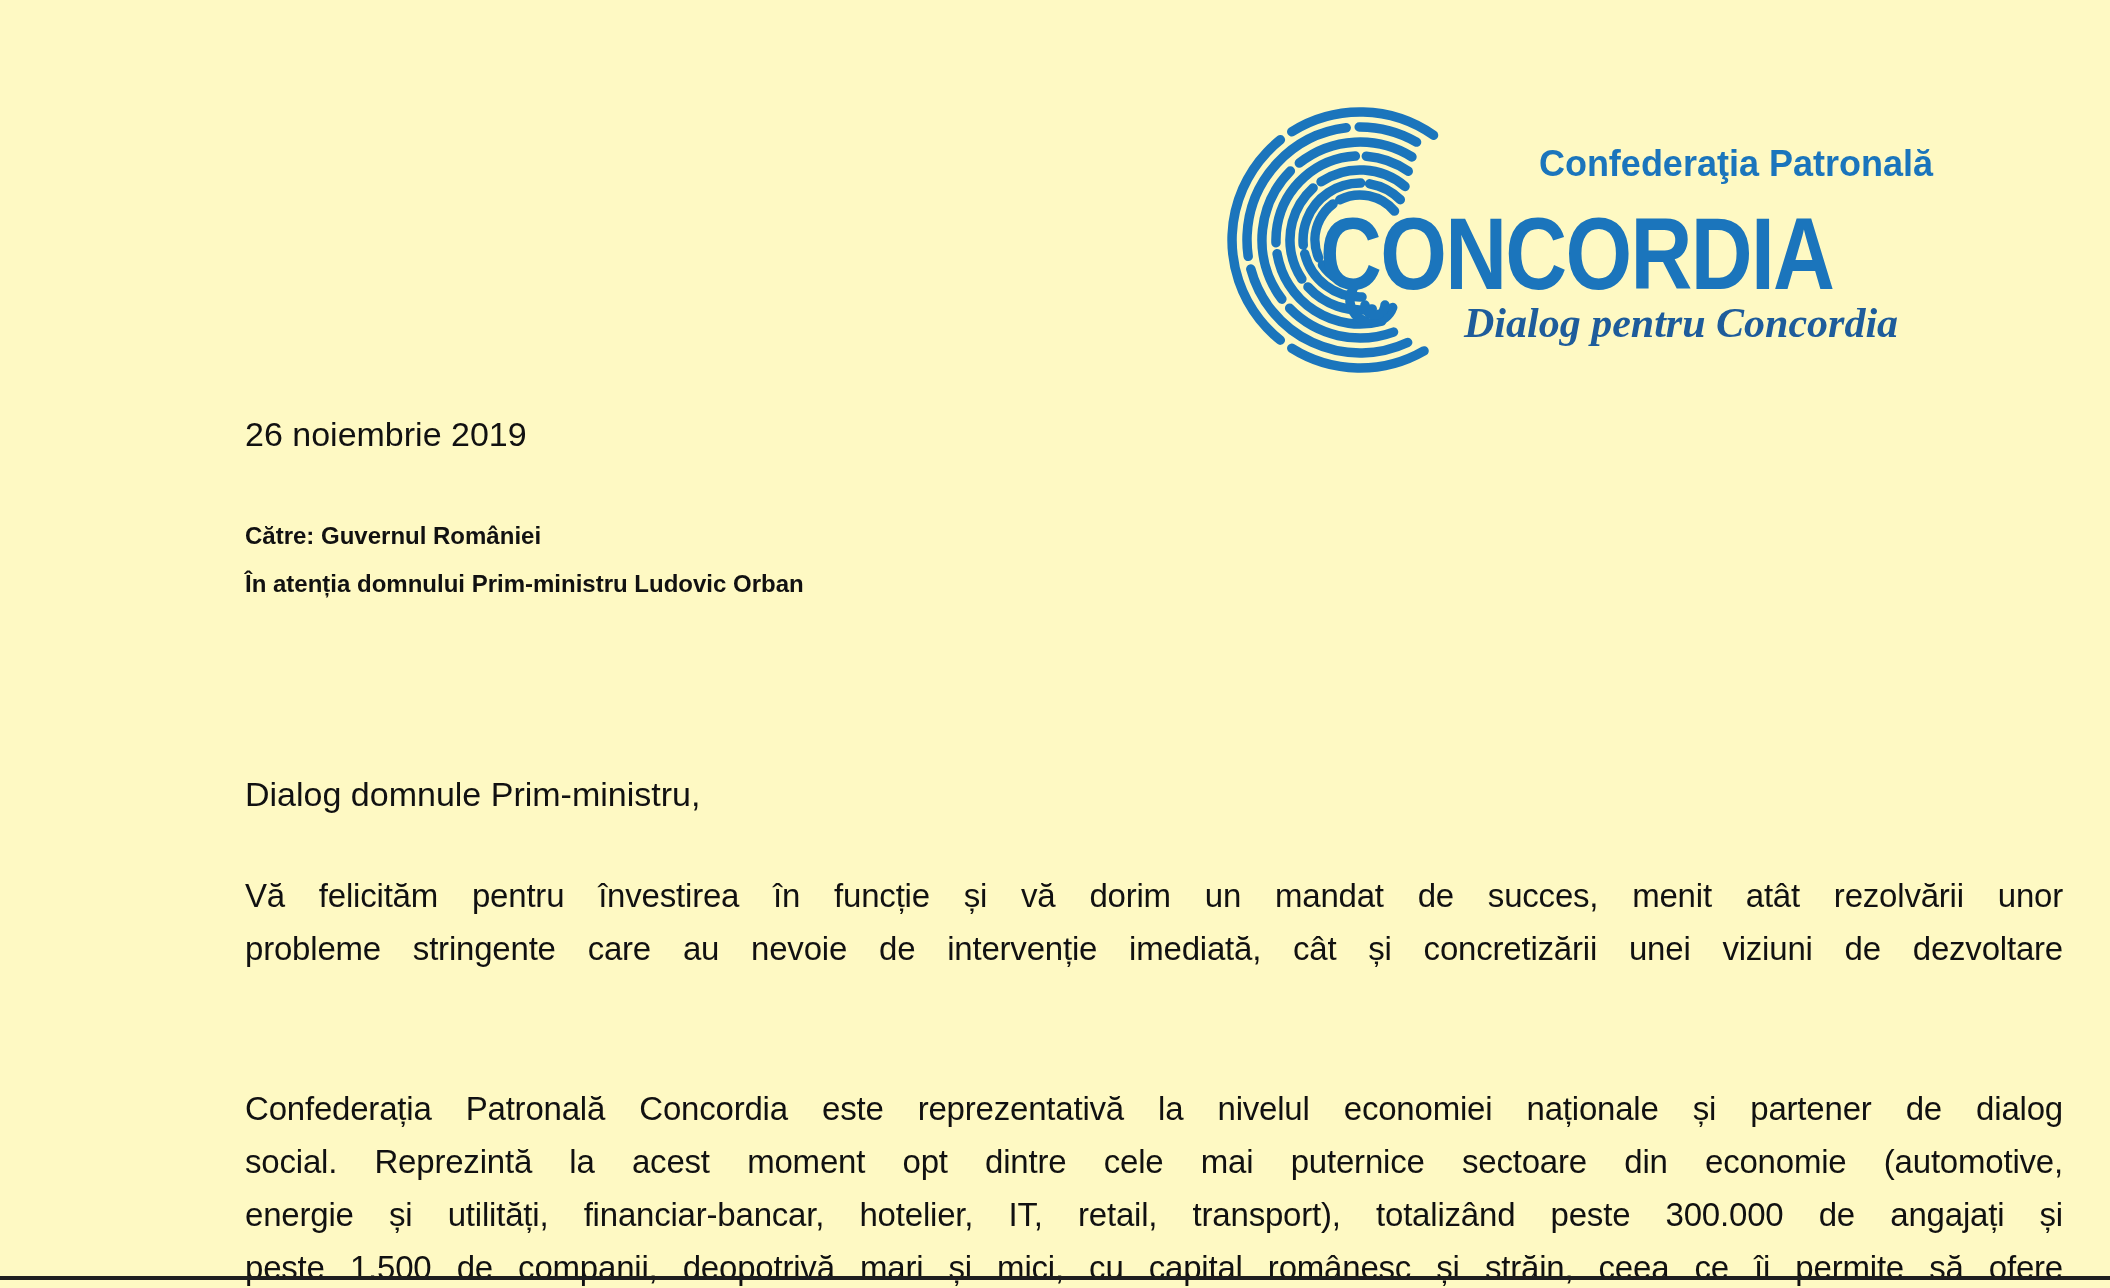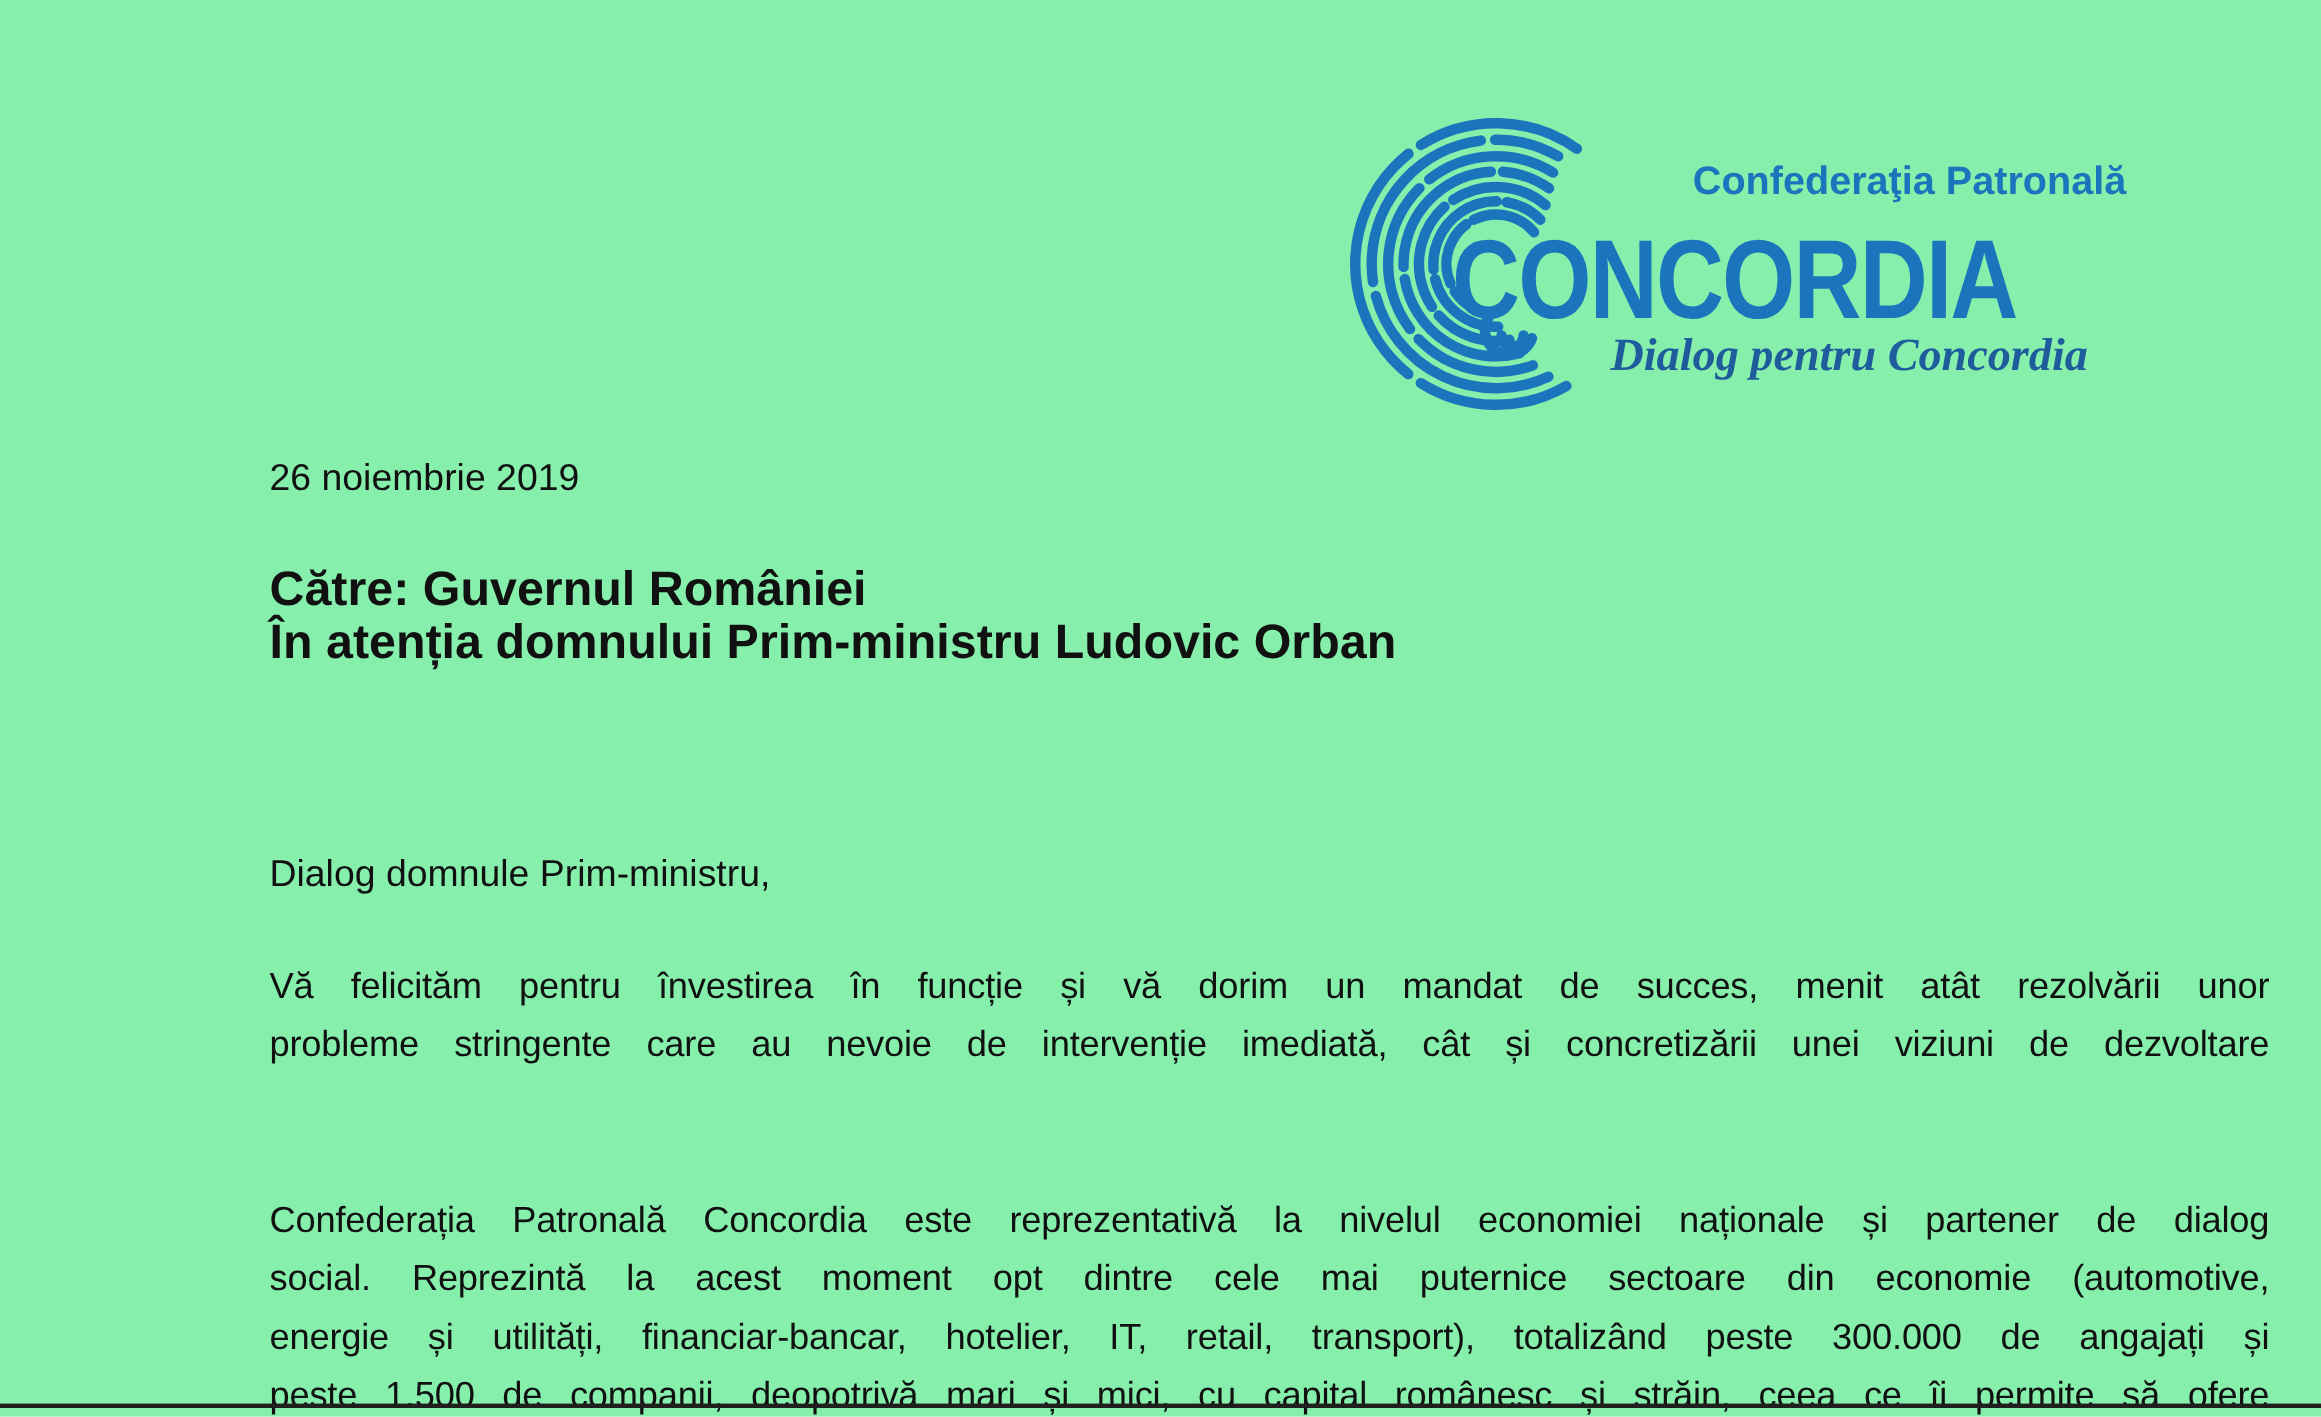--- a/index.html
+++ b/index.html
@@ -1,19 +1,19 @@
 <!DOCTYPE html>
 <html><head>
 <meta charset="utf-8">
 <style>
   html,body{margin:0;padding:0;background:#ffffff;}
   .page{
     position:relative;
     width:2110px;height:1288px;
-    background:#86efac;
+    background:#fef9c3;
     overflow:hidden;
     font-family:"Liberation Sans",sans-serif;
     color:#111111;
   }
   
   .logo-mark{position:absolute;left:1210px;top:100px;width:230px;height:280px;}
   .logo-top-text{
     position:absolute;right:177px;top:146px;
     font-size:36px;font-weight:bold;color:#1b75bc;
     white-space:nowrap;text-align:right;line-height:1;
@@ -30,21 +30,21 @@
     font-size:42px;font-weight:bold;font-style:italic;
     color:#1e5c9b;line-height:1.2;white-space:nowrap;
   }
   
   .date{
     position:absolute;left:245px;top:410px;
     font-size:34px;line-height:48px;
   }
   .addressee{
     position:absolute;left:245px;top:512px;
-    font-size:44px;font-weight:bold;line-height:48px;
+    font-size:24px;font-weight:bold;line-height:48px;
   }
   .salutation{
     position:absolute;left:245px;top:770px;
     font-size:34px;line-height:48px;
   }
   .para{
     position:absolute;left:245px;width:1818px;
     font-size:33px;line-height:53px;letter-spacing:-0.2px;
   }
   .para .line{text-align:justify;}

